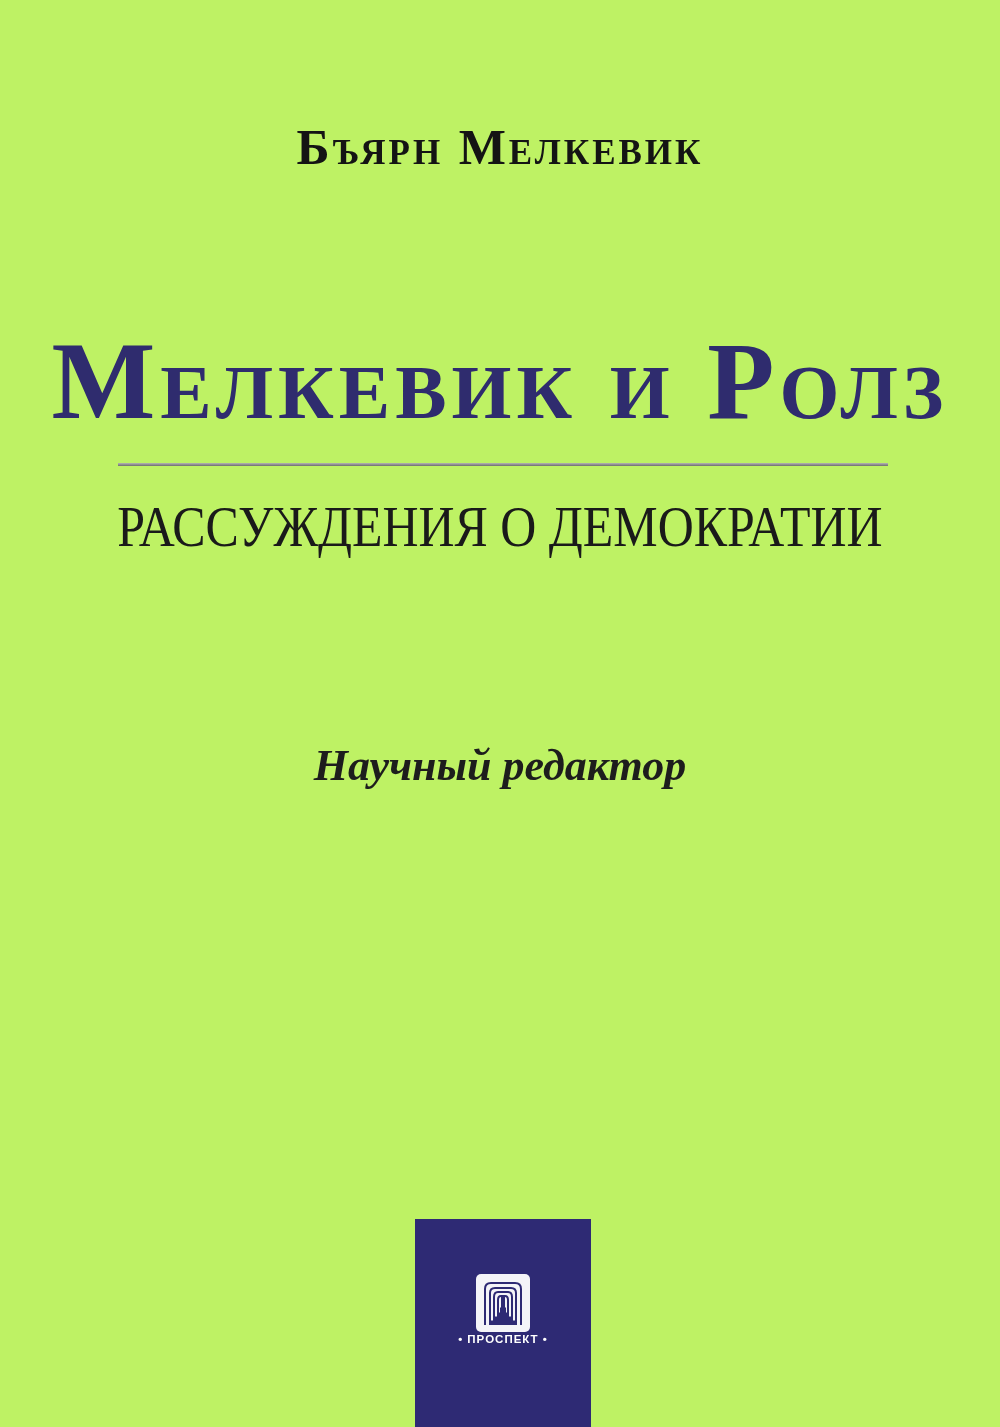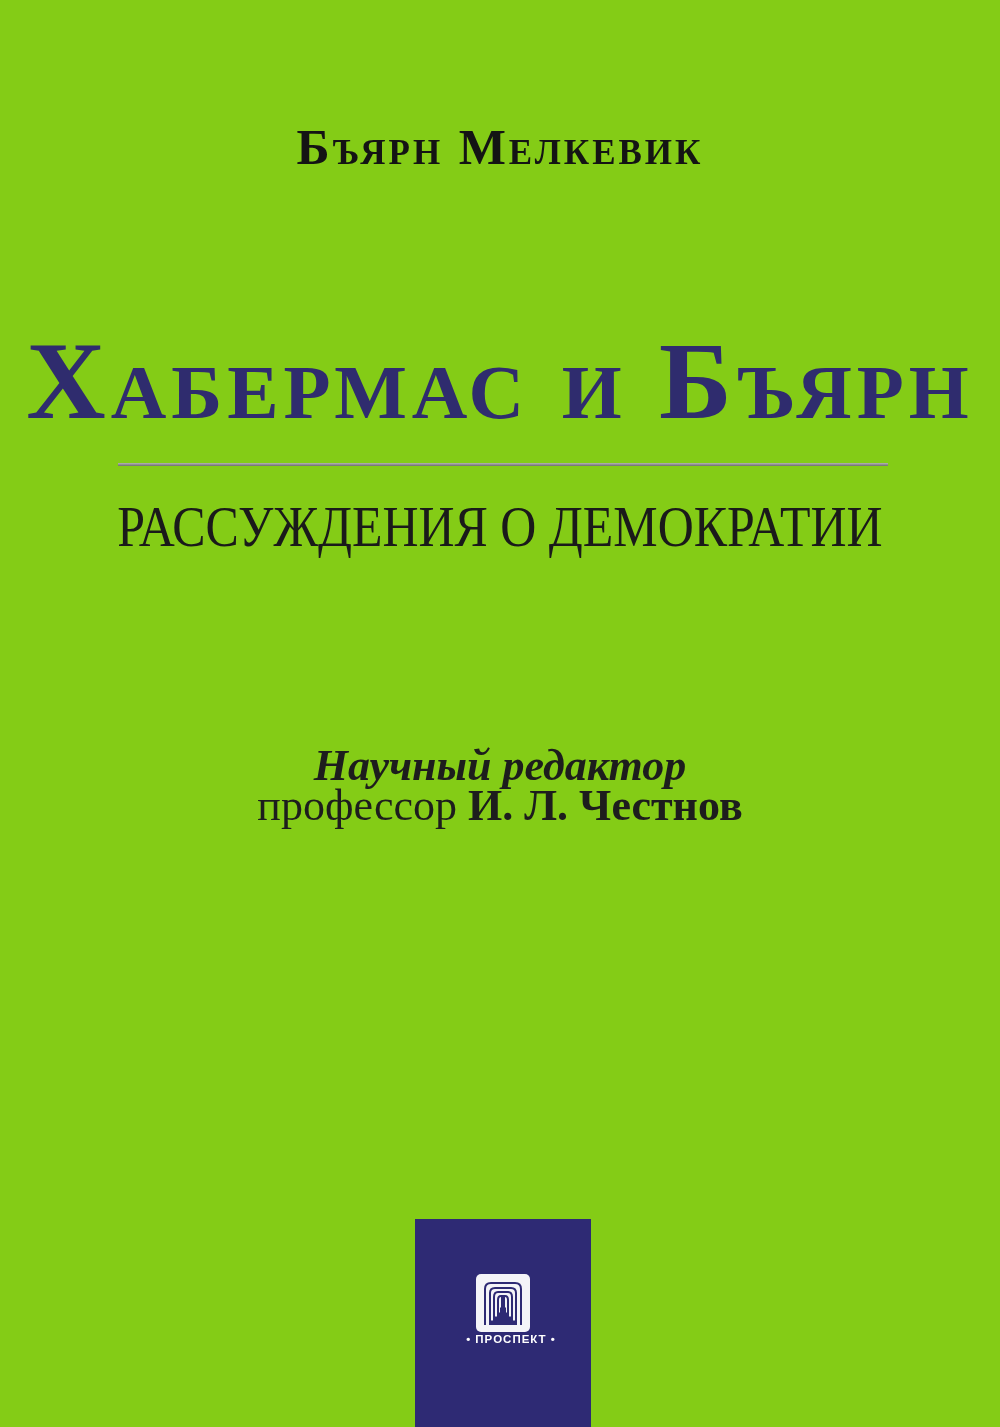--- a/index.html
+++ b/index.html
@@ -4,21 +4,21 @@
 <style>
   html, body {
     margin: 0;
     padding: 0;
     background: #ffffff;
   }
   .page {
     position: relative;
     width: 1000px;
     height: 1427px;
-    background: #84cc16;
+    background: #bef264;
     overflow: hidden;
     font-family: "Liberation Serif", serif;
   }
 
   .author {
     position: absolute;
     top: 118px;
     left: 0;
     width: 100%;
     text-align: center;
@@ -117,41 +117,39 @@
     left: 0;
     top: 114px;
     width: 100%;
     text-align: center;
     font-family: "Liberation Sans", sans-serif;
     font-size: 11.5px;
     font-weight: 700;
     letter-spacing: 1px;
     color: #ffffff;
     white-space: nowrap;
-    margin-left: 8px;
   }
 </style>
 </head>
 <body>
 
 <div class="page">
 
   <div class="author">Бъярн Мелкевик</div>
 
-  <div class="title">Хабермас и Бъярн</div>
+  <div class="title">Мелкевик и Ролз</div>
 
   <div class="title-rule"></div>
 
   <div class="subtitle-wrap">
     <div class="subtitle">РАССУЖДЕНИЯ О ДЕМОКРАТИИ</div>
   </div>
 
   <div class="editor-block">
     <div class="editor-heading">Научный редактор</div>
-    <div class="editor-professor"><span>профессор </span><span class="editor-name">И. Л. Честнов</span></div>
   </div>
 
   <div class="publisher">
     <div class="logo-mark">
       <svg viewBox="0 0 54 58" xmlns="http://www.w3.org/2000/svg">
         <g fill="none" stroke="#2e2a74" stroke-width="2">
           <path d="M9,51 V15 Q9,9 15,9 H39 Q45,9 45,15 V51"></path>
           <path d="M14,51 V19 Q14,14 19,14 H35 Q40,14 40,19 V51"></path>
           <path d="M18,51 V23 Q18,18 22,18 H32 Q36,18 36,23 V51"></path>
           <path d="M22,51 V26 Q22,22 25,22 H29 Q32,22 32,26 V51"></path>

